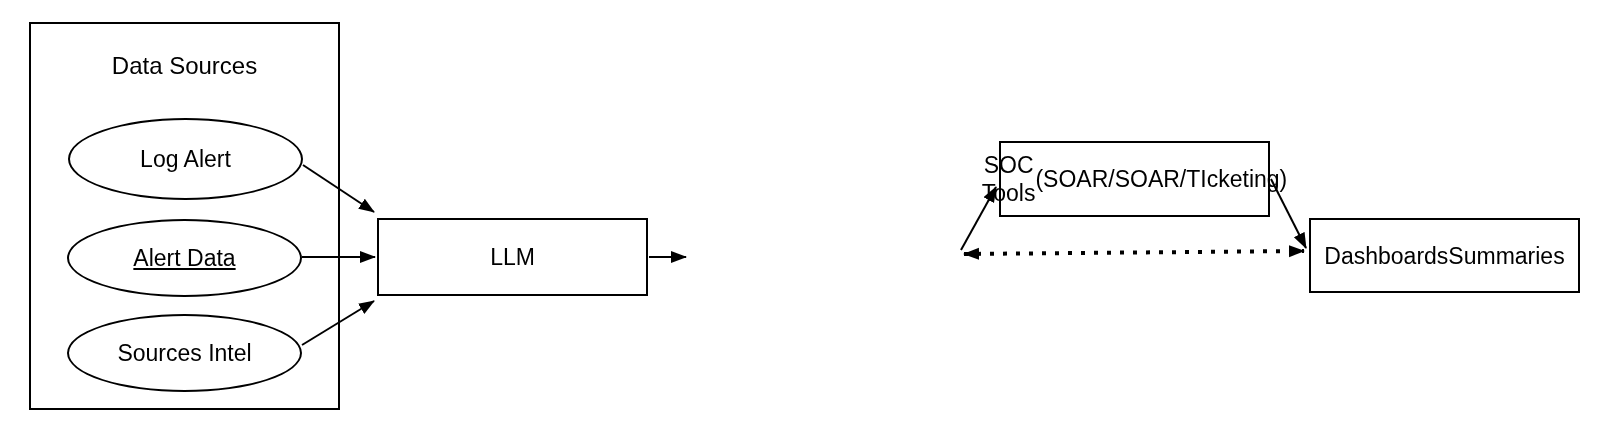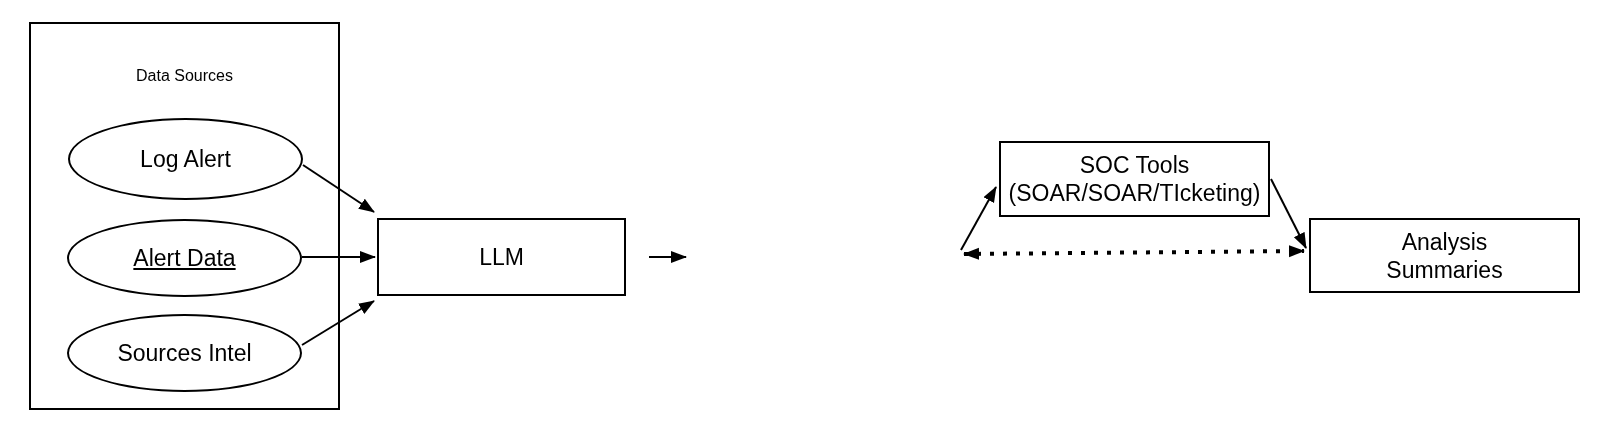--- a/index.html
+++ b/index.html
@@ -25,23 +25,23 @@
     pointer-events: none;
   }
   .group-box {
     position: absolute;
     border: 2px solid #000000;
     background: transparent;
     box-sizing: border-box;
   }
   .group-title {
     width: 100%;
-    padding-top: 38px;
+    padding-top: 28px;
     text-align: center;
-    font-size: 16px;
+    font-size: 24px;
     line-height: 28px;
   }
   .node-ellipse {
     position: absolute;
     border: 2px solid #000000;
     border-radius: 50%;
     background: transparent;
     box-sizing: border-box;
     display: flex;
     align-items: center;
@@ -49,21 +49,21 @@
     font-size: 23px;
     line-height: 28px;
     text-align: center;
   }
   .node-box {
     position: absolute;
     border: 2px solid #000000;
     background: transparent;
     box-sizing: border-box;
     display: flex;
-    flex-direction: column;
+    flex-direction: row;
     align-items: center;
     justify-content: center;
     font-size: 23px;
     line-height: 28px;
     text-align: center;
   }
   .edge-line {
     stroke: #000000;
     stroke-width: 2;
     fill: none;
@@ -87,32 +87,32 @@
   <div class="node-ellipse" style="left:68px; top:118px; width:235px; height:82px;">
     <span>Log Alert</span>
   </div>
   <div class="node-ellipse" style="left:67px; top:219px; width:235px; height:78px;text-decoration:underline;">
     <span>Alert Data</span>
   </div>
   <div class="node-ellipse" style="left:67px; top:314px; width:235px; height:78px;">
     <span>Sources Intel</span>
   </div>
 
-  <div class="node-box" style="left:377px; top:218px; width:249px; height:78px;">
+  <div class="node-box" style="left:377px; top:218px; width:271px; height:78px;">
     <span>LLM</span>
   </div>
 
 
   <div class="node-box" style="left:999px; top:141px; width:271px; height:76px;">
     <span>SOC Tools</span>
     <span>(SOAR/SOAR/TIcketing)</span>
   </div>
 
   <div class="node-box" style="left:1309px; top:218px; width:271px; height:75px;">
-    <span>Analysis</span>
+    <span>Dashboards</span>
     <span>Summaries</span>
   </div>
 
   <svg class="edges" viewBox="0 0 1600 430">
     <defs>
       <marker id="arrowhead" markerUnits="userSpaceOnUse" markerWidth="18" markerHeight="14" refX="15" refY="6" orient="auto-start-reverse">
         <path d="M0,0 L16,6 L0,12 Z" fill="#000000"></path>
       </marker>
     </defs>
 

